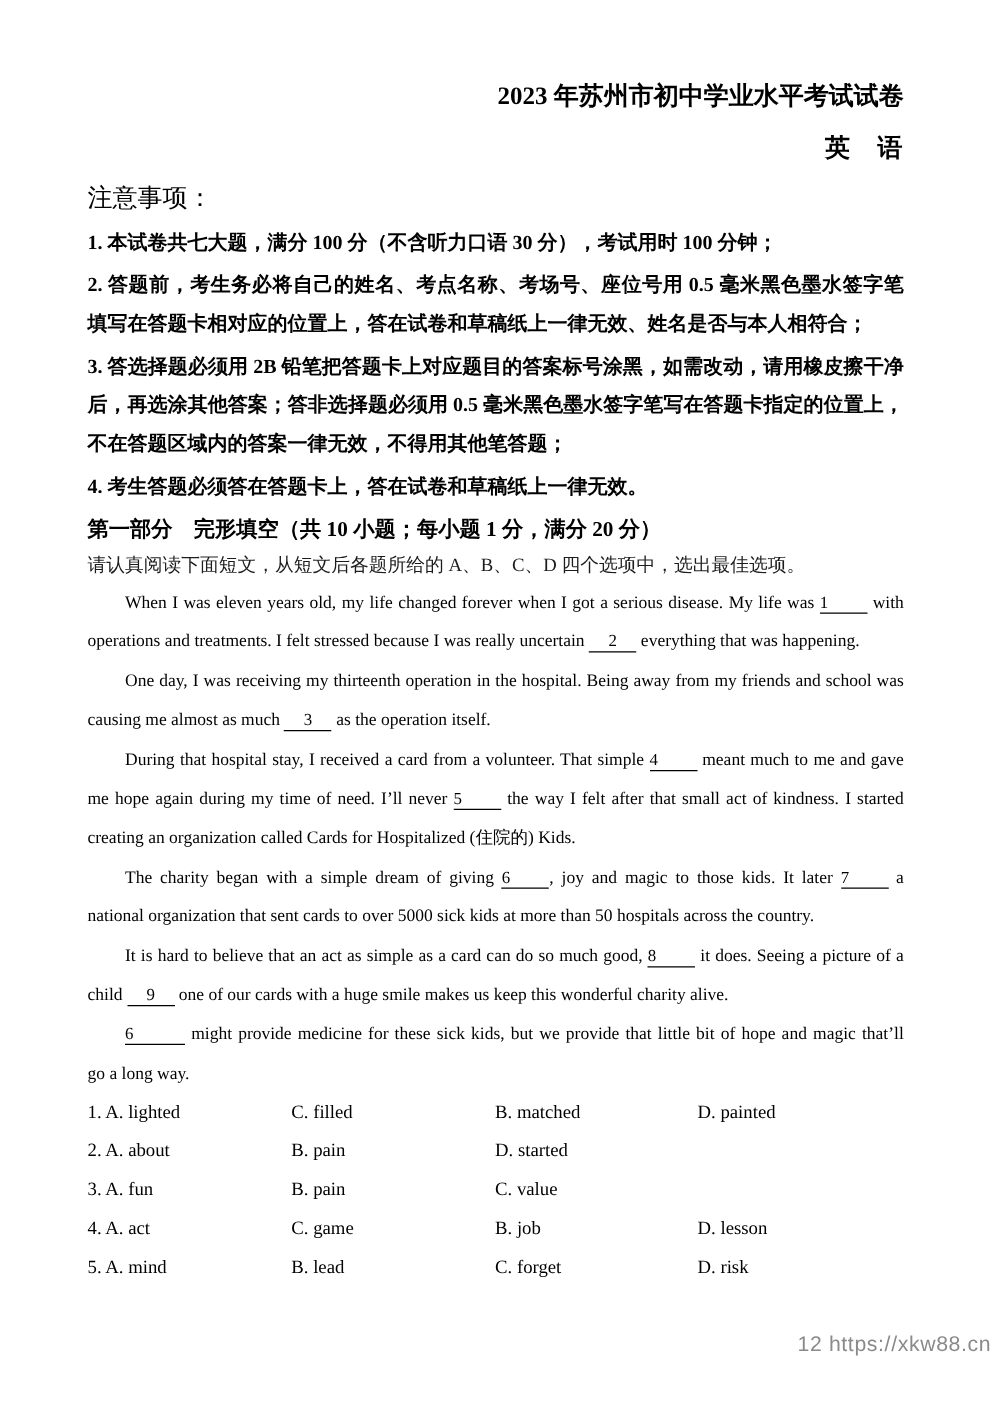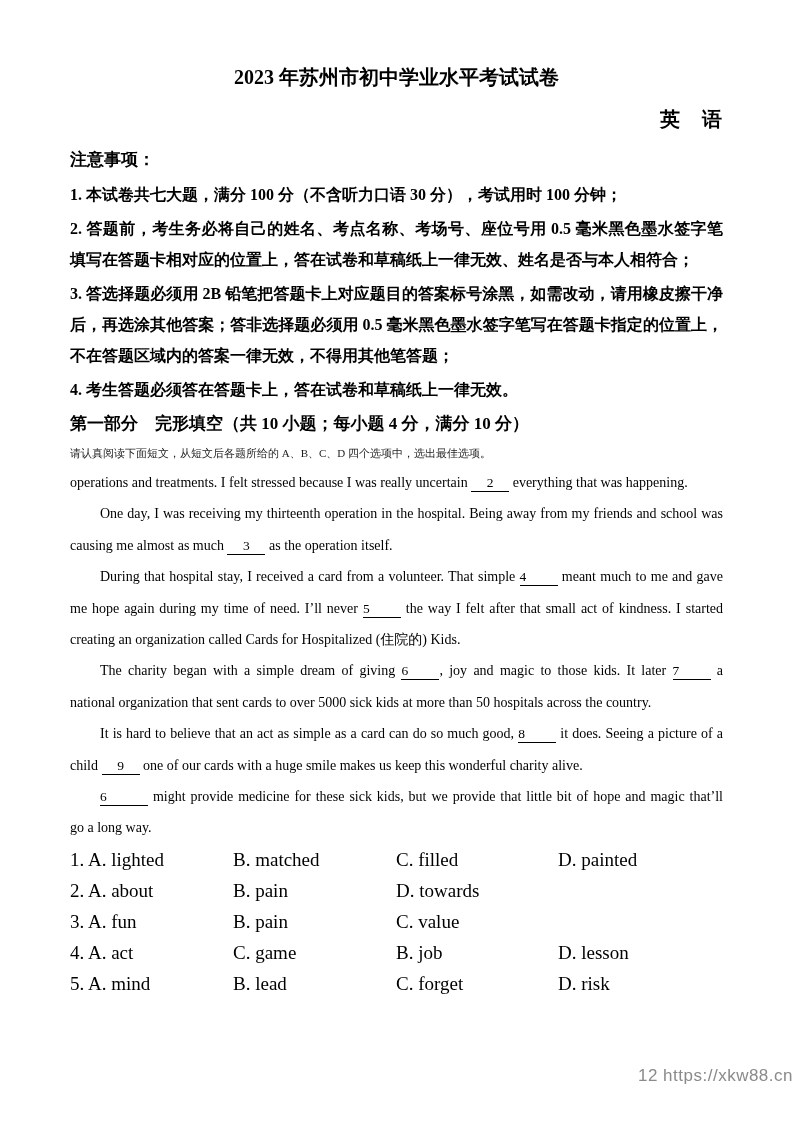--- a/index.html
+++ b/index.html
@@ -8,62 +8,62 @@
     position:relative;
     width:793px;height:1122px;
     box-sizing:border-box;
     padding:64px 70px 0 70px;
     background:#ffffff;
     color:#000;
     font-family:"Liberation Serif","DejaVu Serif",serif;
     overflow:hidden;
   }
   .title{
-    font-size:20px;font-weight:bold;text-align:center;
+    font-size:20px;font-weight:bold;text-align:right;
     margin:0 0 16px 0;line-height:26px;
   }
   .subject{
     font-size:20px;font-weight:bold;text-align:right;
     margin:0 0 12px 0;line-height:26px;letter-spacing:1px;
   }
   .notice-heading{
-    font-size:17px;font-weight:bold;line-height:31px;
+    font-size:20px;font-weight:normal;line-height:31px;
   }
   #notices{margin-top:4px;}
   .notice-item{margin:0 0 3px 0;}
   .nline{
     font-size:16px;font-weight:bold;line-height:31px;
   }
   .jline{text-align:justify;text-align-last:justify;}
   .lastline{text-align:left;}
   .section-heading{
     font-size:17px;font-weight:bold;line-height:31px;margin:0;
   }
   .section-instruction{
-    font-size:11px;line-height:28px;margin:0;color:#1c1c1c;
+    font-size:15px;line-height:28px;margin:0;color:#1c1c1c;
   }
   #passage{margin:0;}
   .pline{
     font-size:14px;line-height:31.4px;
   }
   .indent{text-indent:30px;}
   .blank{
     display:inline-block;
     width:38px;height:16px;
     border-bottom:1px solid #000;
     text-align:center;text-indent:0;
     font-size:13.5px;line-height:16px;
     vertical-align:baseline;
   }
   .blank-wide{width:48px;}
   #options{margin-top:0;}
   .option-row{
     display:grid;
     grid-template-columns:163px 163px 162px auto;
-    line-height:31px;font-size:19px;
+    line-height:31px;font-size:15px;
   }
   .option-cell{white-space:nowrap;}
   .footer{
     position:absolute;left:0;right:0;top:1066px;
     text-align:right;
     font-family:"Liberation Sans","DejaVu Sans",sans-serif;
     font-size:17px;color:#8a8a8a;letter-spacing:0.5px;
   }
 </style>
 </head>
@@ -85,25 +85,26 @@
       <div class="notice-item">
         <div class="nline jline">3. 答选择题必须用 2B 铅笔把答题卡上对应题目的答案标号涂黑，如需改动，请用橡皮擦干净</div>
         <div class="nline jline">后，再选涂其他答案；答非选择题必须用 0.5 毫米黑色墨水签字笔写在答题卡指定的位置上，</div>
         <div class="nline lastline">不在答题区域内的答案一律无效，不得用其他笔答题；</div>
       </div>
       <div class="notice-item">
         <div class="nline lastline">4. 考生答题必须答在答题卡上，答在试卷和草稿纸上一律无效。</div>
       </div>
     </div>
 
-  <div class="section-heading">第一部分　完形填空（共 10 小题；每小题 4 分，满分 10 分）</div>
+  <div class="section-heading">第一部分　完形填空（共 10 小题；每小题 1 分，满分 20 分）</div>
   <div class="section-instruction">请认真阅读下面短文，从短文后各题所给的 A、B、C、D 四个选项中，选出最佳选项。</div>
 
   <div id="passage">
       <div>
+        <div class="pline jline indent">When I was eleven years old, my life changed forever when I got a serious disease. My life was <span class="blank">1</span> with</div>
         <div class="pline lastline">operations and treatments. I felt stressed because I was really uncertain <span class="blank">2</span> everything that was happening.</div>
       </div>
       <div>
         <div class="pline jline indent">One day, I was receiving my thirteenth operation in the hospital. Being away from my friends and school was</div>
         <div class="pline lastline">causing me almost as much <span class="blank">3</span> as the operation itself.</div>
       </div>
       <div>
         <div class="pline jline indent">During that hospital stay, I received a card from a volunteer. That simple <span class="blank">4</span> meant much to me and gave</div>
         <div class="pline jline">me hope again during my time of need. I’ll never <span class="blank">5</span> the way I felt after that small act of kindness. I started</div>
         <div class="pline lastline">creating an organization called Cards for Hospitalized (住院的) Kids.</div>
@@ -118,28 +119,28 @@
       </div>
       <div>
         <div class="pline jline indent"><span class="blank blank-wide">6</span> might provide medicine for these sick kids, but we provide that little bit of hope and magic that’ll</div>
         <div class="pline lastline">go a long way.</div>
       </div>
     </div>
 
   <div id="options">
       <div class="option-row">
         <div class="option-cell">1. A. lighted</div>
+        <div class="option-cell">C. filled</div>
         <div class="option-cell">B. matched</div>
-        <div class="option-cell">C. filled</div>
         <div class="option-cell">D. painted</div>
       </div>
       <div class="option-row">
         <div class="option-cell">2. A. about</div>
         <div class="option-cell">B. pain</div>
-        <div class="option-cell">D. towards</div>
+        <div class="option-cell">D. started</div>
       </div>
       <div class="option-row">
         <div class="option-cell">3. A. fun</div>
         <div class="option-cell">B. pain</div>
         <div class="option-cell">C. value</div>
       </div>
       <div class="option-row">
         <div class="option-cell">4. A. act</div>
         <div class="option-cell">C. game</div>
         <div class="option-cell">B. job</div>

